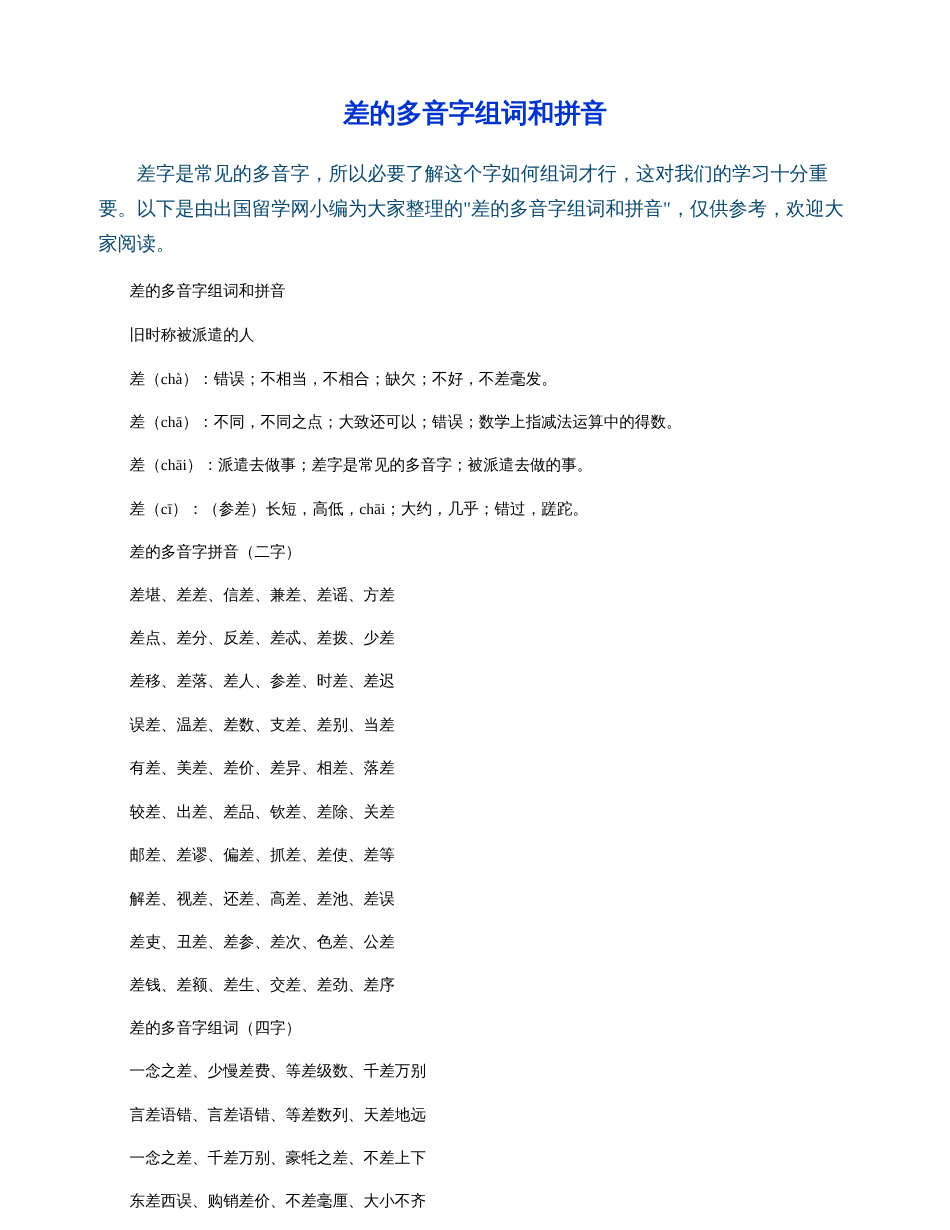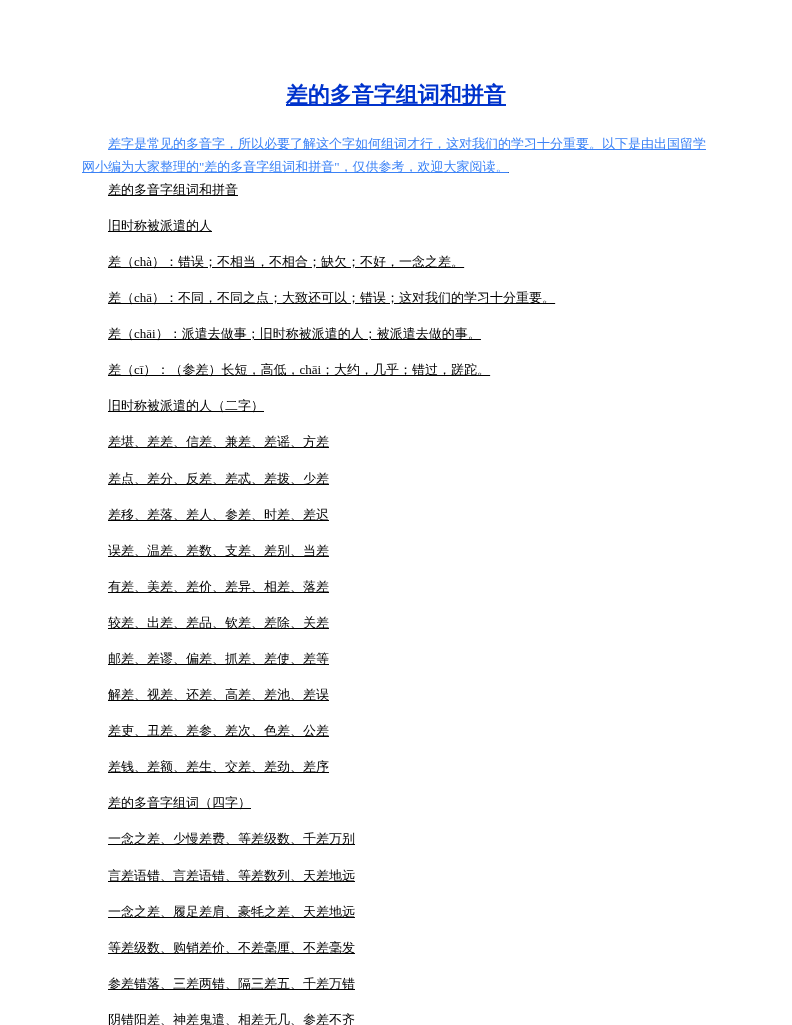--- a/index.html
+++ b/index.html
@@ -1,72 +1,72 @@
 <!DOCTYPE html>
 <html><head>
   <meta charset="utf-8">
   <style>
     * {
       margin: 0;
       padding: 0;
       box-sizing: border-box;
-      text-decoration: underline;
     }
     body {
       width: 792px;
       height: 1025px;
       background: #ffffff;
       font-family: "SimSun", "宋体", serif;
       padding: 80px 82px 40px 82px;
     }
     .title {
       color: #0033cc;
       font-size: 22px;
       font-weight: bold;
       text-align: center;
       margin-bottom: 22px;
       font-family: "SimHei", "黑体", sans-serif;
     }
     .intro {
-      font-size: 13px;
+      font-size: 16px;
       line-height: 1.8;
-      color: #3b82f6;
+      color: #0c4a6e;
       text-indent: 2em;
+      margin-bottom: 14px;
     }
     .para {
       font-size: 13px;
       line-height: 1.7;
       color: #000000;
       margin-bottom: 14px;
       padding-left: 2em;
     }
   </style>
 </head>
 <body>
 
 <h1 class="title">差的多音字组词和拼音</h1>
 <p class="intro">差字是常见的多音字，所以必要了解这个字如何组词才行，这对我们的学习十分重要。以下是由出国留学网小编为大家整理的"差的多音字组词和拼音"，仅供参考，欢迎大家阅读。</p>
 <p class="para">差的多音字组词和拼音</p>
 <p class="para">旧时称被派遣的人</p>
-<p class="para">差（chà）：错误；不相当，不相合；缺欠；不好，一念之差。</p>
-<p class="para">差（chā）：不同，不同之点；大致还可以；错误；这对我们的学习十分重要。</p>
-<p class="para">差（chāi）：派遣去做事；旧时称被派遣的人；被派遣去做的事。</p>
+<p class="para">差（chà）：错误；不相当，不相合；缺欠；不好，不差毫发。</p>
+<p class="para">差（chā）：不同，不同之点；大致还可以；错误；数学上指减法运算中的得数。</p>
+<p class="para">差（chāi）：派遣去做事；差字是常见的多音字；被派遣去做的事。</p>
 <p class="para">差（cī）：（参差）长短，高低，chāi；大约，几乎；错过，蹉跎。</p>
-<p class="para">旧时称被派遣的人（二字）</p>
+<p class="para">差的多音字拼音（二字）</p>
 <p class="para">差堪、差差、信差、兼差、差谣、方差</p>
 <p class="para">差点、差分、反差、差忒、差拨、少差</p>
 <p class="para">差移、差落、差人、参差、时差、差迟</p>
 <p class="para">误差、温差、差数、支差、差别、当差</p>
 <p class="para">有差、美差、差价、差异、相差、落差</p>
 <p class="para">较差、出差、差品、钦差、差除、关差</p>
 <p class="para">邮差、差谬、偏差、抓差、差使、差等</p>
 <p class="para">解差、视差、还差、高差、差池、差误</p>
 <p class="para">差吏、丑差、差参、差次、色差、公差</p>
 <p class="para">差钱、差额、差生、交差、差劲、差序</p>
 <p class="para">差的多音字组词（四字）</p>
 <p class="para">一念之差、少慢差费、等差级数、千差万别</p>
 <p class="para">言差语错、言差语错、等差数列、天差地远</p>
-<p class="para">一念之差、履足差肩、豪牦之差、天差地远</p>
-<p class="para">等差级数、购销差价、不差毫厘、不差毫发</p>
+<p class="para">一念之差、千差万别、豪牦之差、不差上下</p>
+<p class="para">东差西误、购销差价、不差毫厘、大小不齐</p>
 <p class="para">参差错落、三差两错、隔三差五、千差万错</p>
 <p class="para">阴错阳差、神差鬼遣、相差无几、参差不齐</p>
 
 <p class="para"></p>
 
 </body></html>

